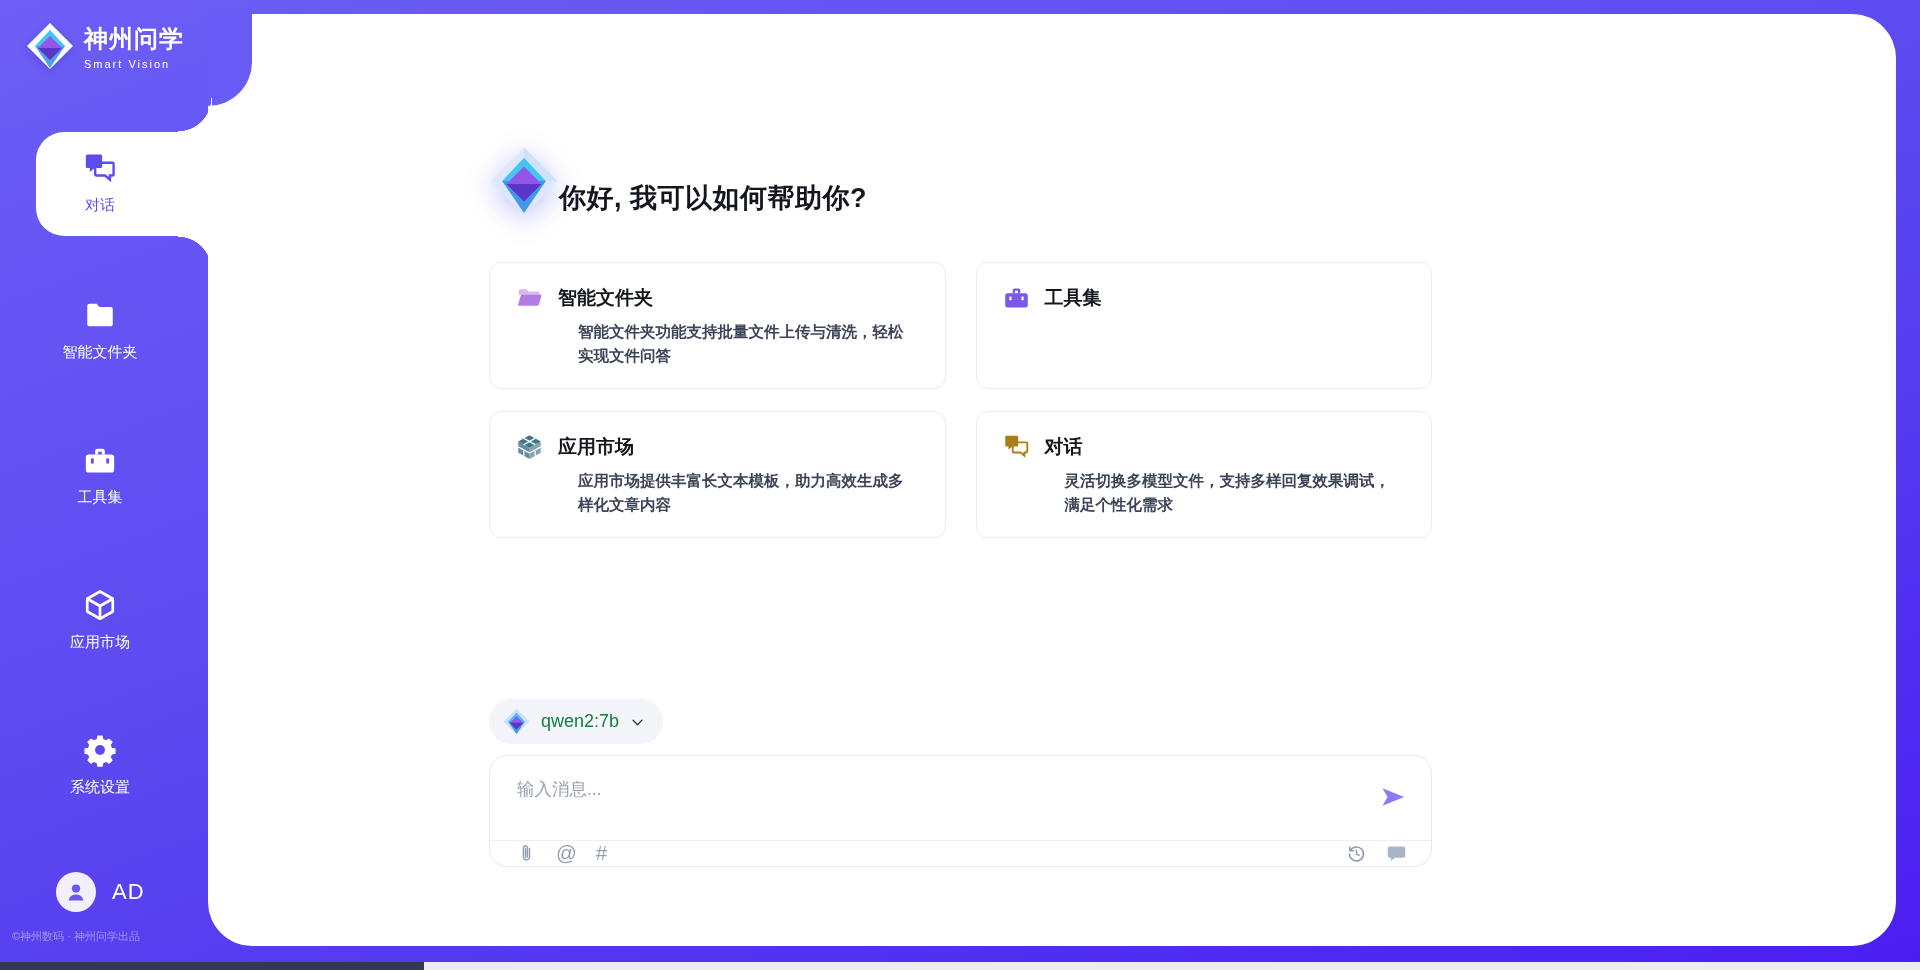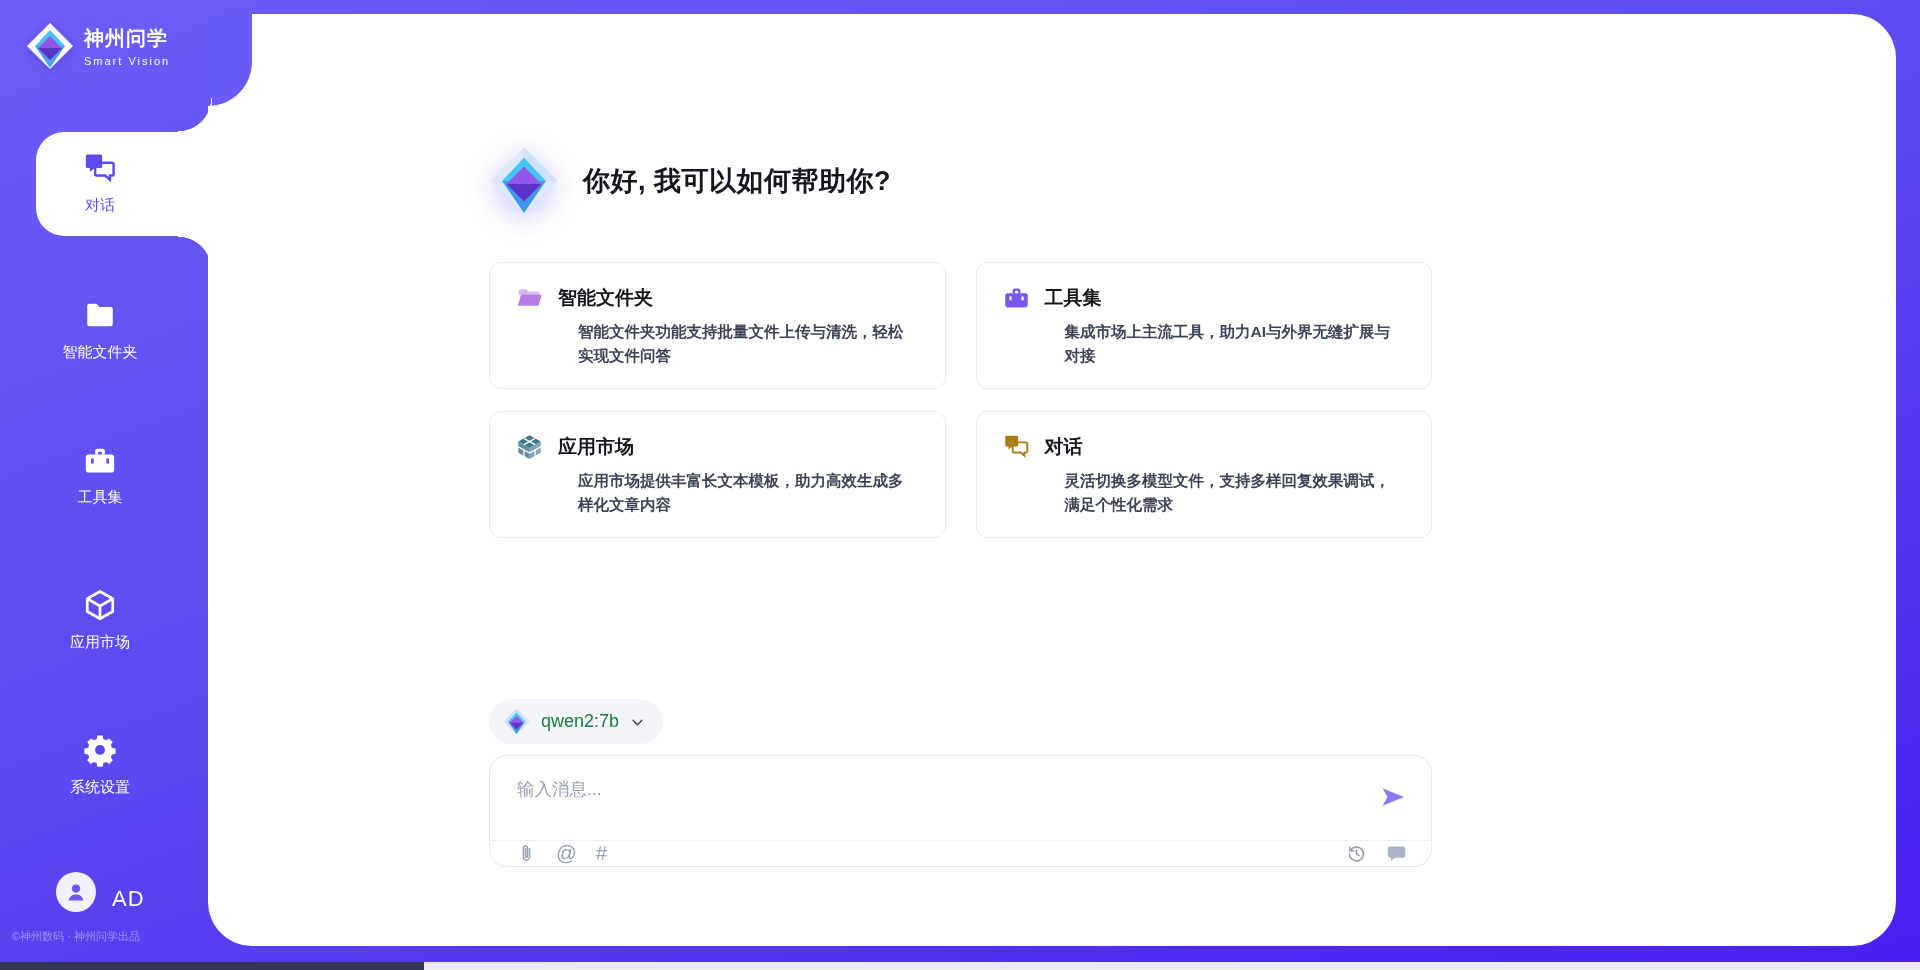--- a/index.html
+++ b/index.html
@@ -23,21 +23,21 @@
     background:#fff; border-radius:44px;
   }
   .logo-tab {
     position:absolute; left:208px; top:14px; width:44px; height:92px;
     background:#695bf5; border-radius:0 0 46px 0;
   }
 
   
   .brand { position:absolute; left:26px; top:22px; display:flex; align-items:center; gap:10px; }
   .brand-logo { width:48px; height:48px; filter:drop-shadow(0 2px 4px rgba(0,0,0,.15)); }
-  .brand-name { color:#fff; font-size:20px; font-weight:bold; letter-spacing:1px; }
+  .brand-name { color:#fff; font-size:24px; font-weight:bold; letter-spacing:1px; }
   .brand-sub { color:#fff; font-size:11px; letter-spacing:2px; margin-top:3px; }
 
   .nav-pill {
     position:absolute; left:36px; top:132px; width:176px; height:104px;
     background:#fff; border-radius:28px 0 0 28px;
   }
   .nav-pill::before {
     content:""; position:absolute; right:0; top:-34px; width:34px; height:34px;
     background:radial-gradient(34px at 0 0, rgba(0,0,0,0) 33px, #fff 33.5px);
   }
@@ -47,30 +47,30 @@
   }
   .nav-item {
     position:absolute; left:0; width:200px; display:flex; flex-direction:column;
     align-items:center; gap:9px; cursor:pointer; color:#fff;
   }
   .nav-item .nav-icon { width:38px; height:38px; display:flex; align-items:center; justify-content:center; }
   .nav-item .nav-icon svg { width:34px; height:34px; }
   .nav-label { font-size:15px; }
   .nav-item.active { color:#5b4bf0; }
 
-  .user-row { position:absolute; left:56px; top:872px; display:flex; align-items:flex-end; gap:16px; cursor:pointer; }
+  .user-row { position:absolute; left:56px; top:872px; display:flex; align-items:center; gap:16px; cursor:pointer; }
   .avatar { width:40px; height:40px; border-radius:50%; background:#f4effc; display:flex; align-items:center; justify-content:center; color:#6a57f2; }
   .avatar svg { width:24px; height:24px; }
   .user-initials { color:#fff; font-size:22px; letter-spacing:1px; }
   .copyright { position:absolute; left:12px; top:929px; color:rgba(255,255,255,.42); font-size:11px; white-space:nowrap; }
 
   
   .col { position:absolute; left:50%; margin-left:-471px; width:943px; top:0; bottom:0; }
 
-  .welcome { position:absolute; top:146px; left:0; display:flex; align-items:center; gap:24px; }
+  .welcome { position:absolute; top:146px; left:0; display:flex; align-items:flex-end; }
   .welcome-logo { width:70px; height:70px; filter:drop-shadow(0 6px 14px rgba(90,80,240,.35)); }
   .welcome-title { font-size:27px; font-weight:bold; color:#14161f; letter-spacing:.5px; }
 
   .cards { position:absolute; top:262px; left:0; width:100%; display:grid; grid-template-columns:1fr 1fr; gap:22px 30px; }
   .card {
     height:127px; background:#fff; border:1.5px solid #ebebf3; border-radius:12px;
     padding:21px 26px; cursor:pointer;
   }
   .card-head { display:flex; align-items:center; gap:15px; }
   .card-icon { width:27px; height:27px; }
@@ -229,21 +229,20 @@
         <div class="card-head">
           <span class="card-icon" style="color: rgb(122, 88, 236);">
             <svg viewBox="0 0 24 24" fill="currentColor">
               <path d="M8.6 8.2 V5.6 q0-1.6 1.6-1.6 h3.6 q1.6 0 1.6 1.6 v2.6 h-2.1 V6.1 h-2.6 v2.1 z"></path>
               <rect x="2" y="8.2" width="20" height="12.6" rx="2"></rect>
               <path d="M6.6 11 v3.4 M17.4 11 v3.4" stroke="#fff" stroke-width="1.9" fill="none"></path>
             </svg>
           </span>
           <span class="card-title">工具集</span>
         </div>
-        <p class="card-desc">集成市场上主流工具，助力AI与外界无缝扩展与对接</p>
       </div>
 
       <div class="card">
         <div class="card-head">
           <span class="card-icon" style="color: rgb(64, 117, 139);">
             <svg viewBox="0 0 24 24" fill="currentColor">
               <polygon points="12,2 22,7.5 12,13 2,7.5"></polygon>
               <polygon points="2,7.5 12,13 12,23 2,17.5" opacity=".82"></polygon>
               <polygon points="22,7.5 12,13 12,23 22,17.5" opacity=".65"></polygon>
               <path d="M7 4.8 L17 10.3 M17 4.8 L7 10.3 M7 15.3 v5 M17 15.3 v5 M2 12.3 l10 5.5 M12 17.8 l10-5.5" stroke="#fff" stroke-width="1.1" fill="none"></path>

